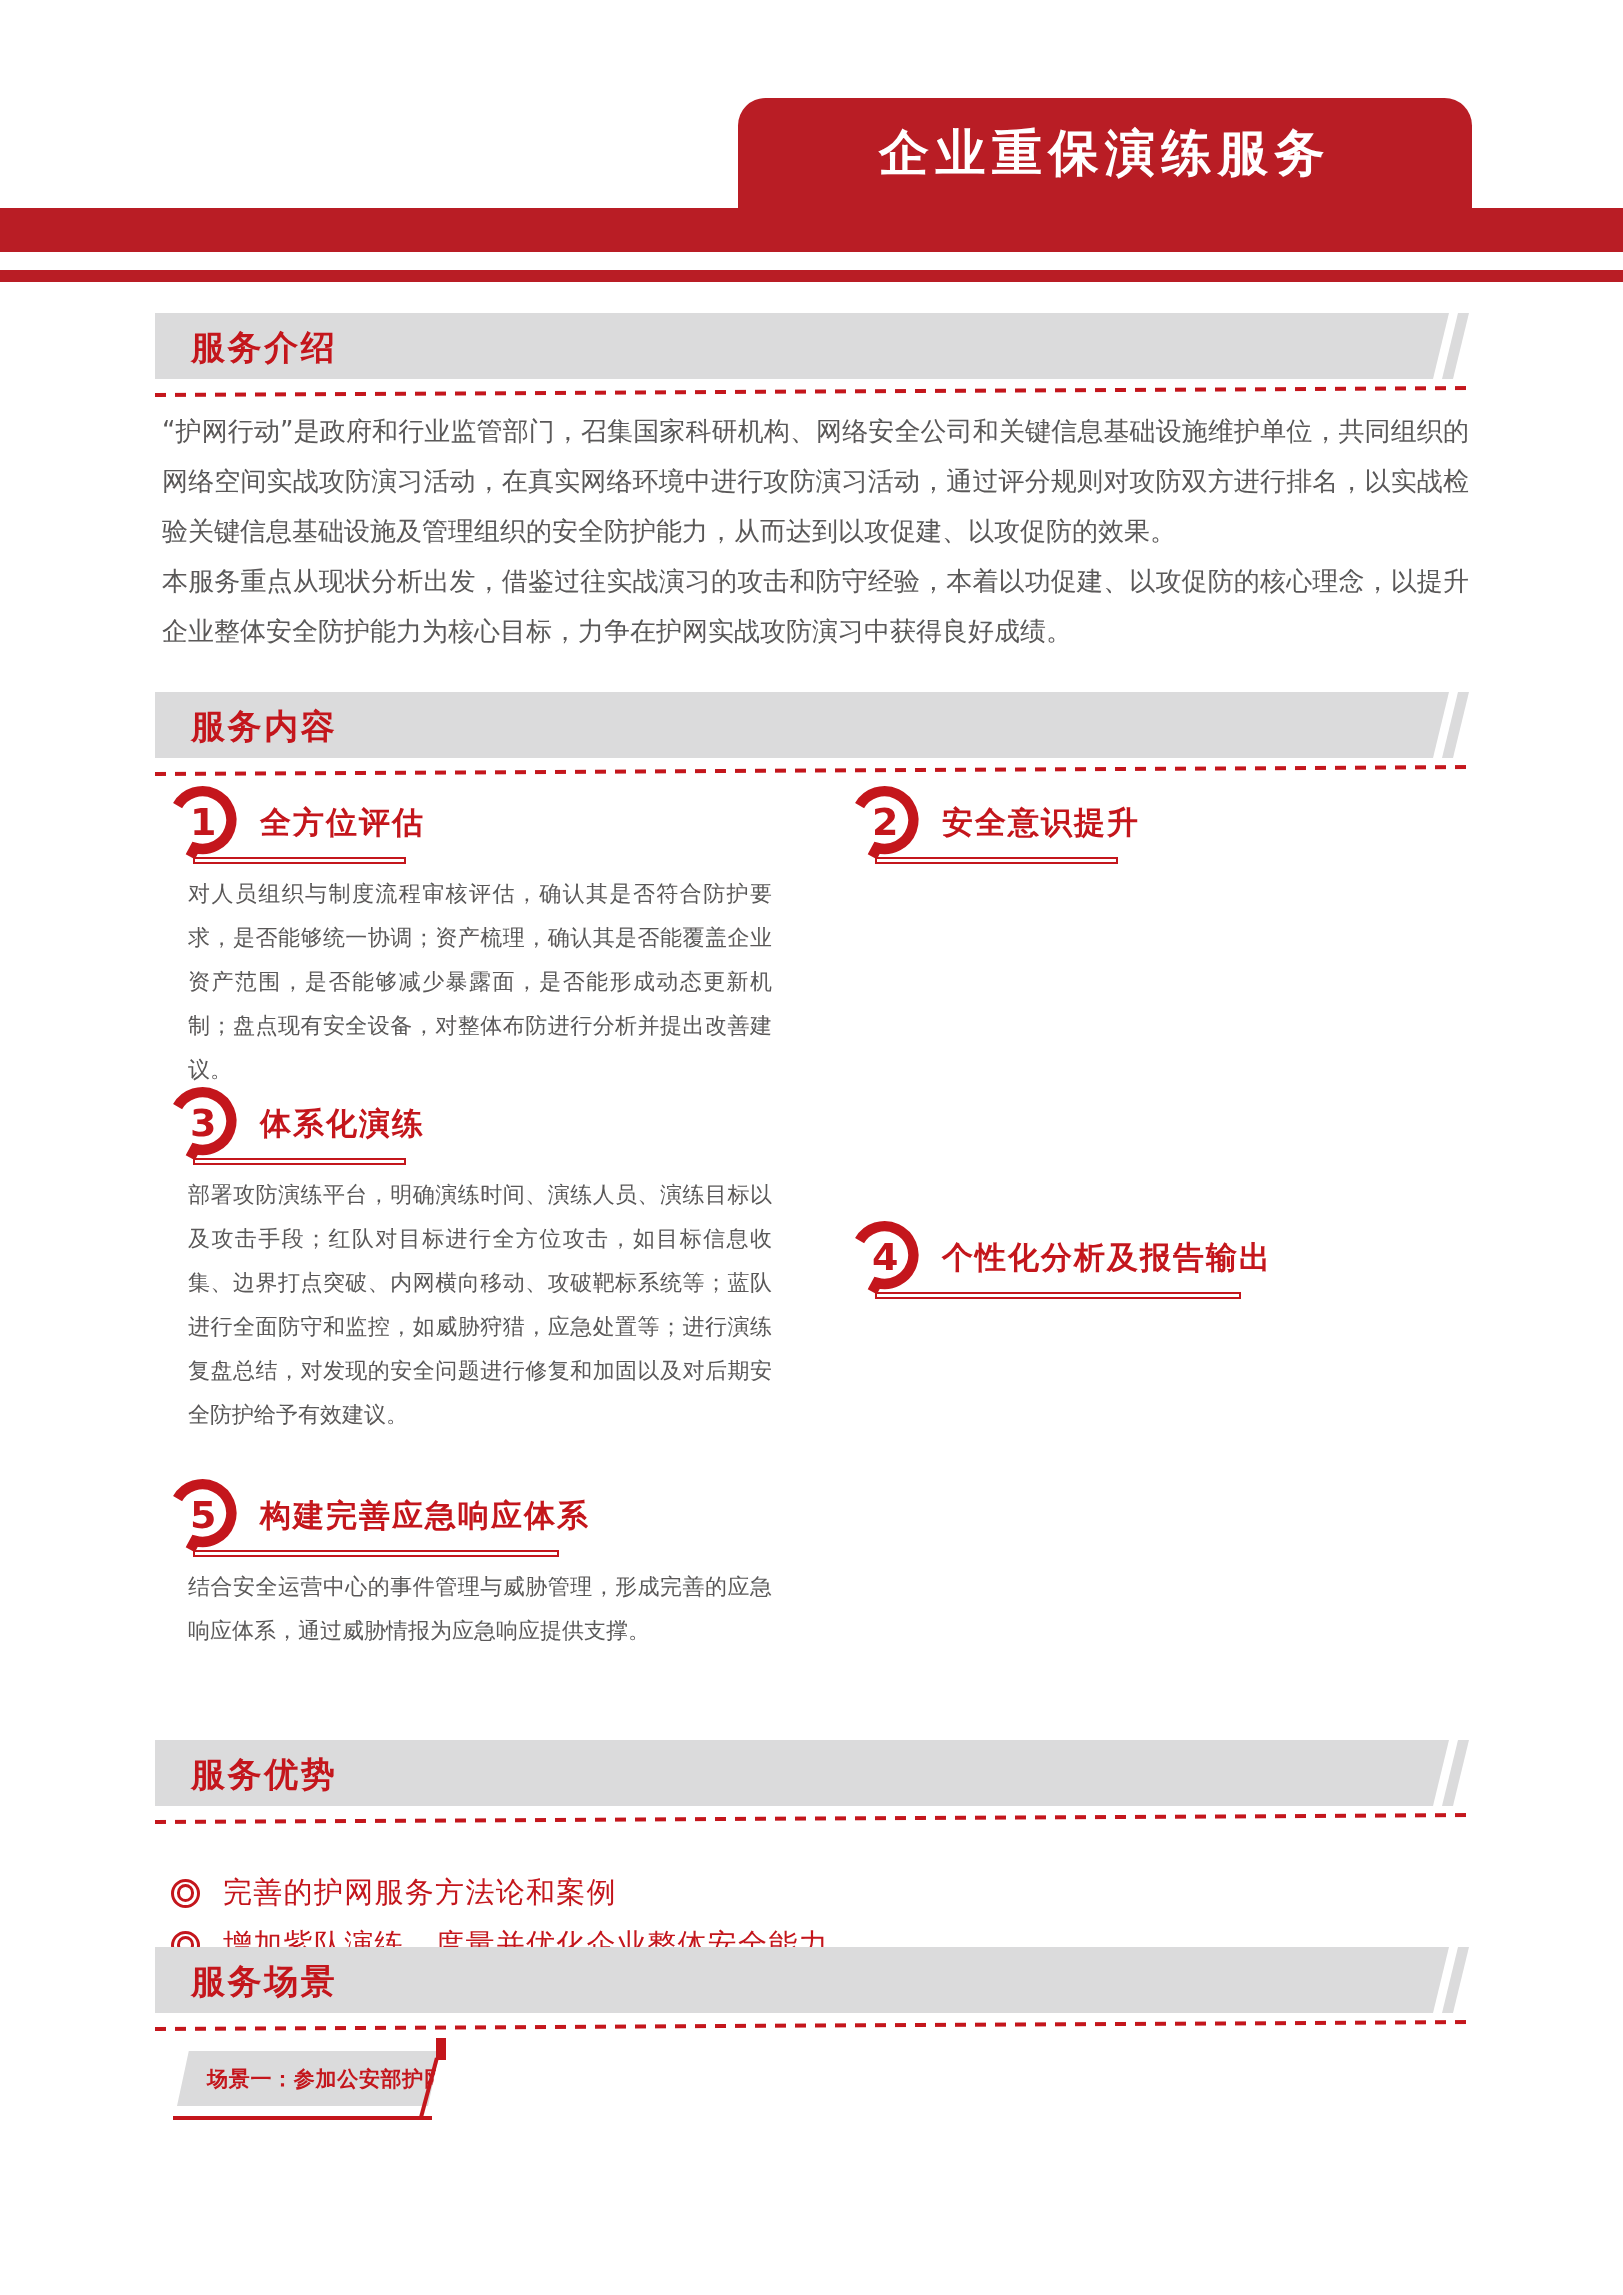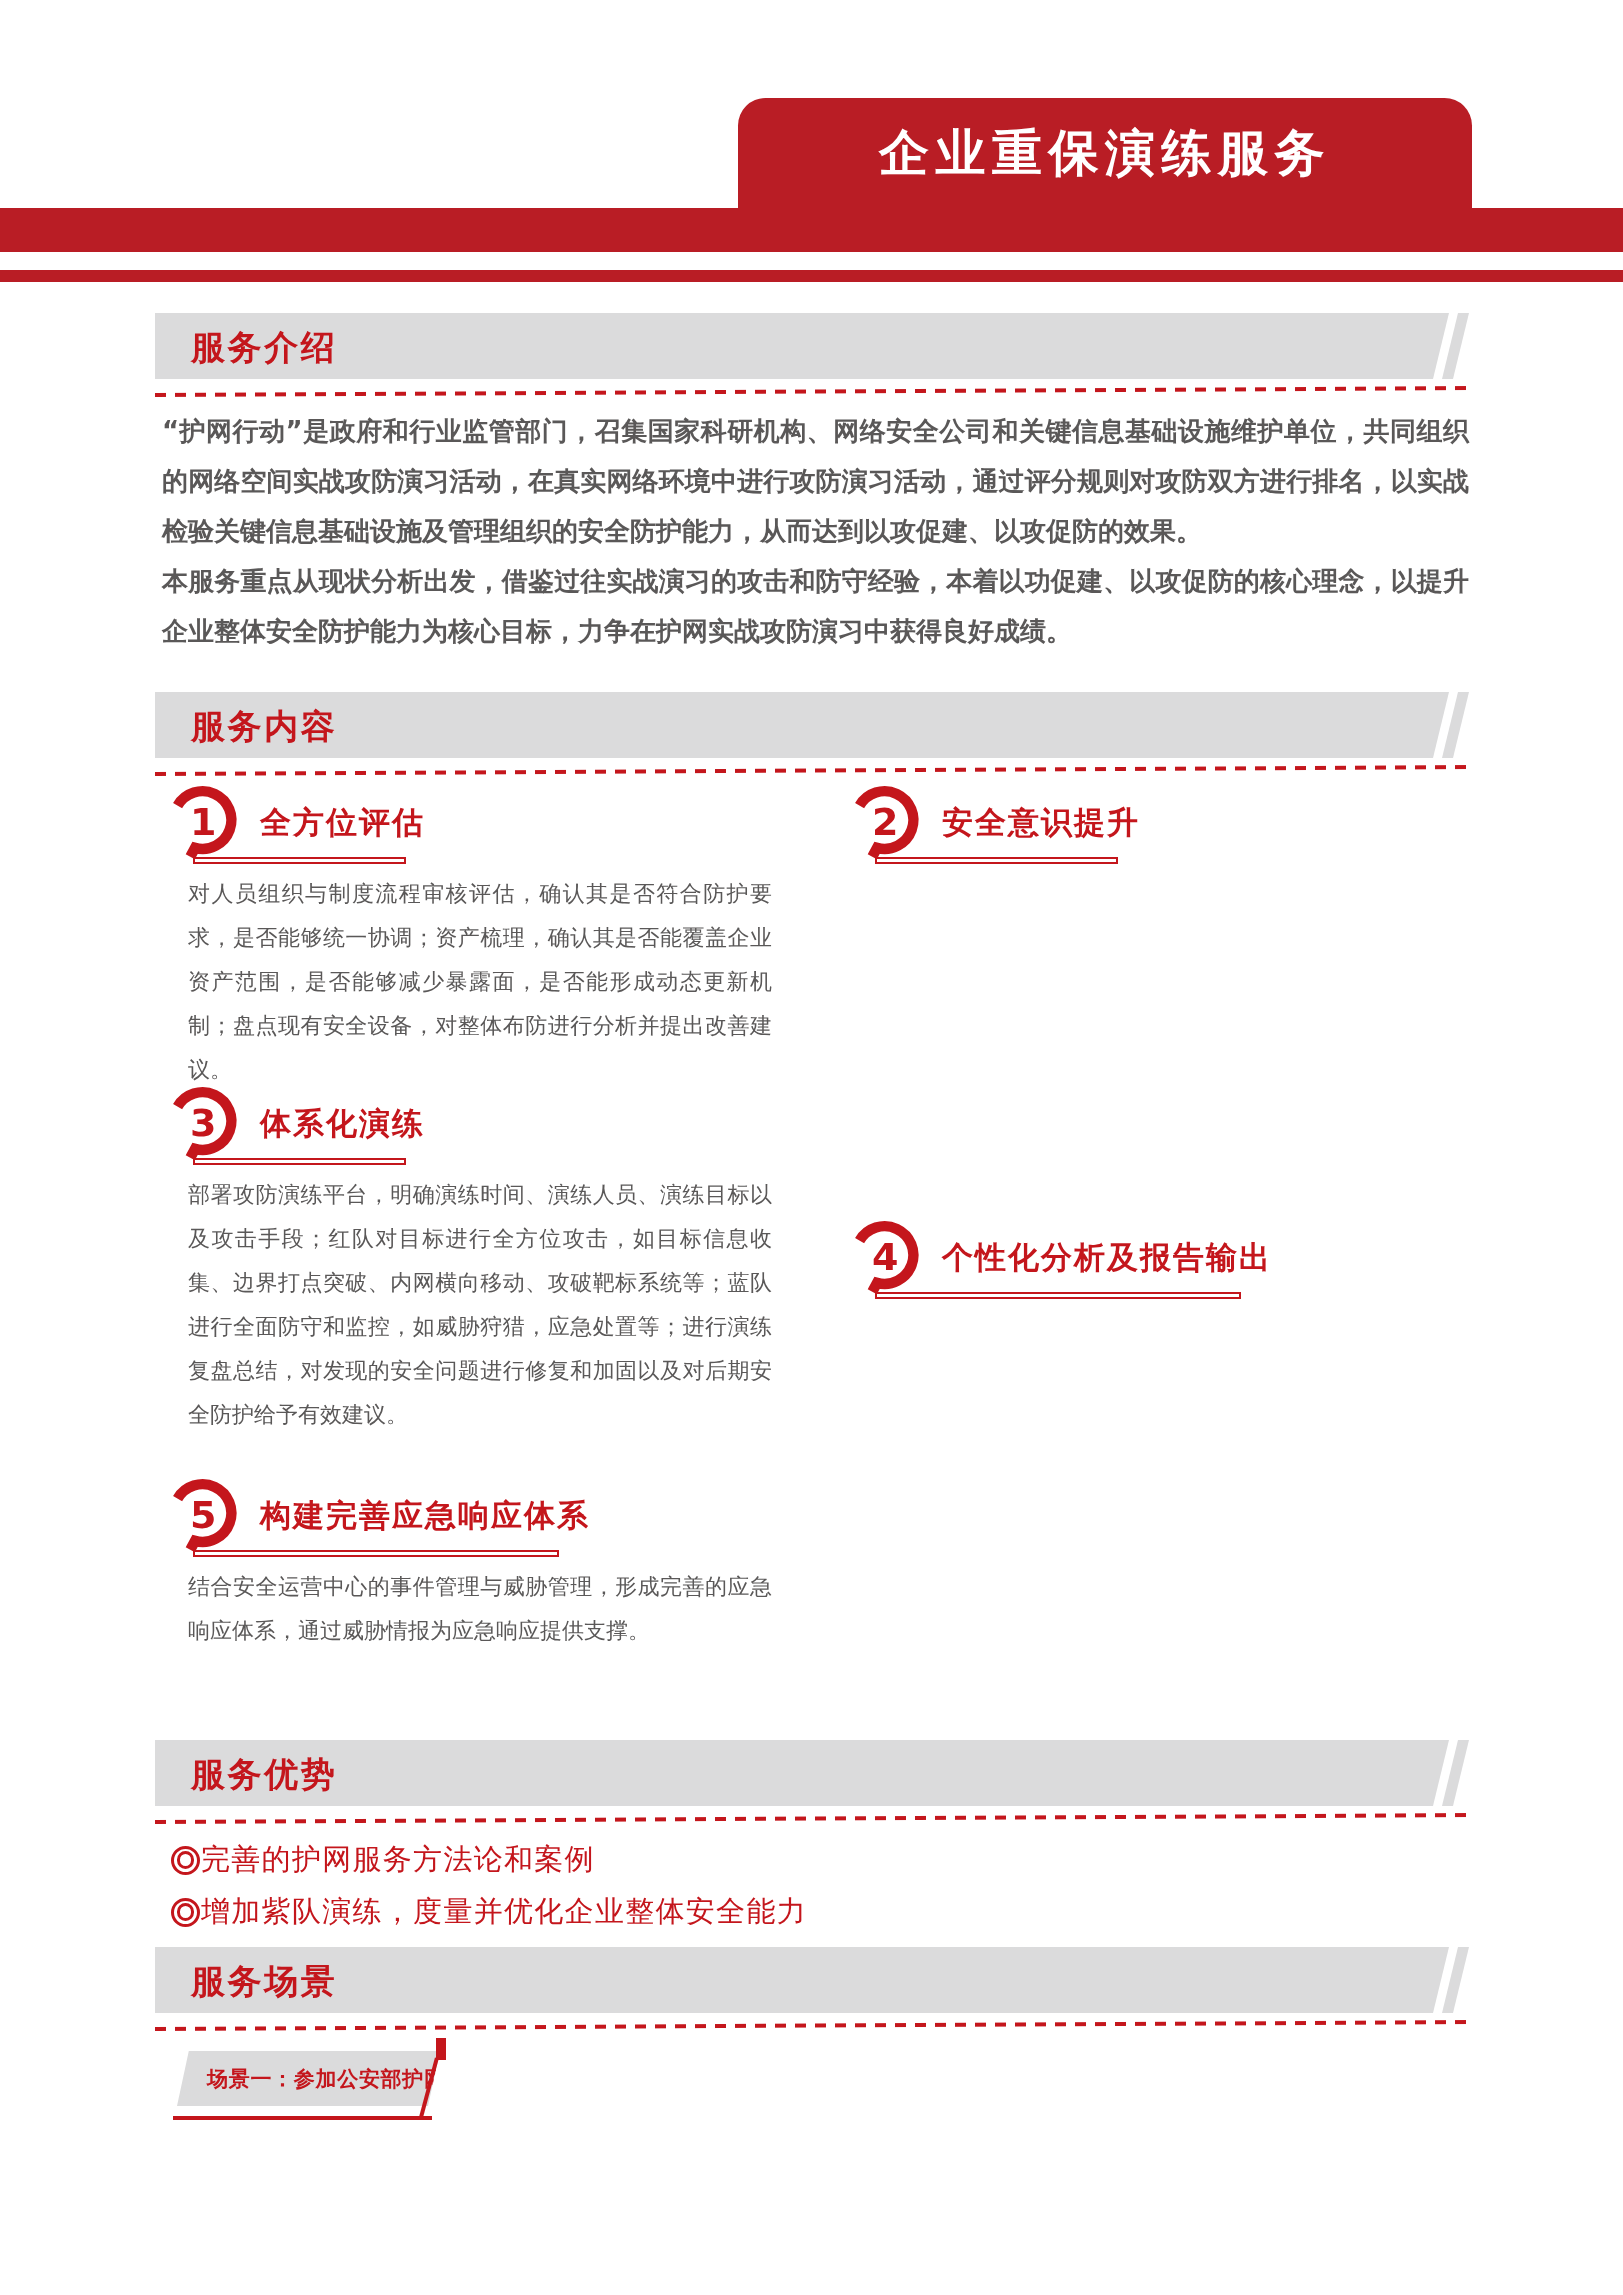--- a/index.html
+++ b/index.html
@@ -42,21 +42,21 @@
   }
   .dashed{
     position:absolute;left:155px;width:1316px;height:3.9px;
     background:repeating-linear-gradient(to right,var(--accent) 0 11px,transparent 11px 20px);
     transform:rotate(-0.3deg);transform-origin:left center;
   }
   
   .intro-text{
     position:absolute;left:162px;top:406px;width:1307px;
     color:var(--body-text);font-size:26px;line-height:50px;
-    text-align:justify;text-justify:inter-ideograph;font-weight:bold;
+    text-align:justify;text-justify:inter-ideograph;
   }
   
   .svc-item{position:absolute;}
   .badge{position:absolute;left:5.2px;top:0;width:86px;height:92px;}
   .badge svg{position:absolute;left:0;top:0;width:86px;height:92px;}
   .badge .num{
     position:absolute;left:0;top:18.3px;width:82px;text-align:center;
     color:var(--accent);font-size:38px;font-weight:700;
   }
   .item-title{
@@ -66,21 +66,21 @@
   .item-underline{
     position:absolute;left:36px;top:75px;height:6.5px;
     border:2px solid var(--accent);background:#fff;
   }
   .item-text{
     margin:90px 0 0 31px;
     color:var(--body-text);font-size:22px;line-height:44px;
     text-align:justify;text-justify:inter-ideograph;
   }
   
-  .bullet{position:absolute;left:171px;display:flex;align-items:center;gap:1px;}
+  .bullet{position:absolute;left:171px;display:flex;align-items:center;gap:23px;margin-top:33px;}
   .bullet-icon{
     width:29px;height:29px;border:3.9px solid var(--accent);border-radius:50%;
     display:flex;align-items:center;justify-content:center;flex:0 0 auto;
   }
   .bullet-icon::after{content:"";width:11.8px;height:11.8px;border:3.9px solid var(--accent);border-radius:50%;}
   .bullet span.bullet-label{color:var(--accent);font-size:29px;font-weight:500;letter-spacing:1.3px;white-space:nowrap;}
   
   .scene-tab{
     position:absolute;left:177px;top:2051px;width:263px;height:55px;
     background:var(--banner-gray);

